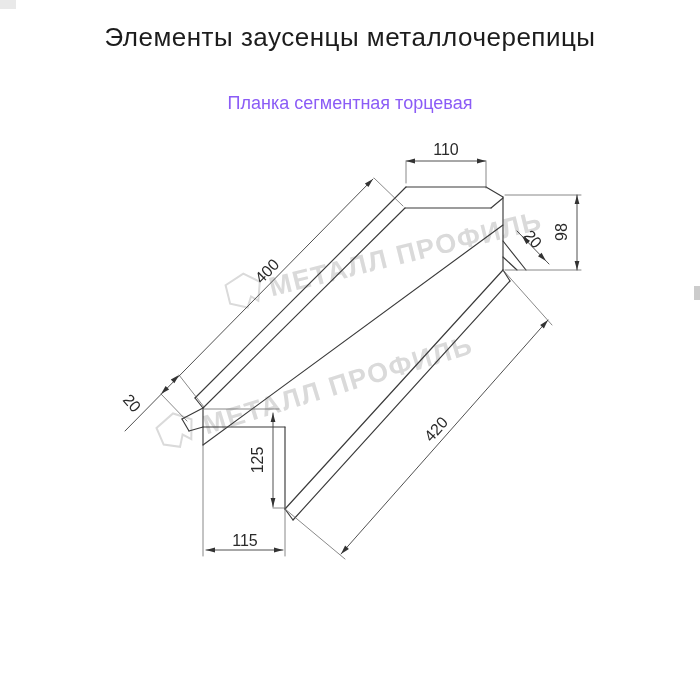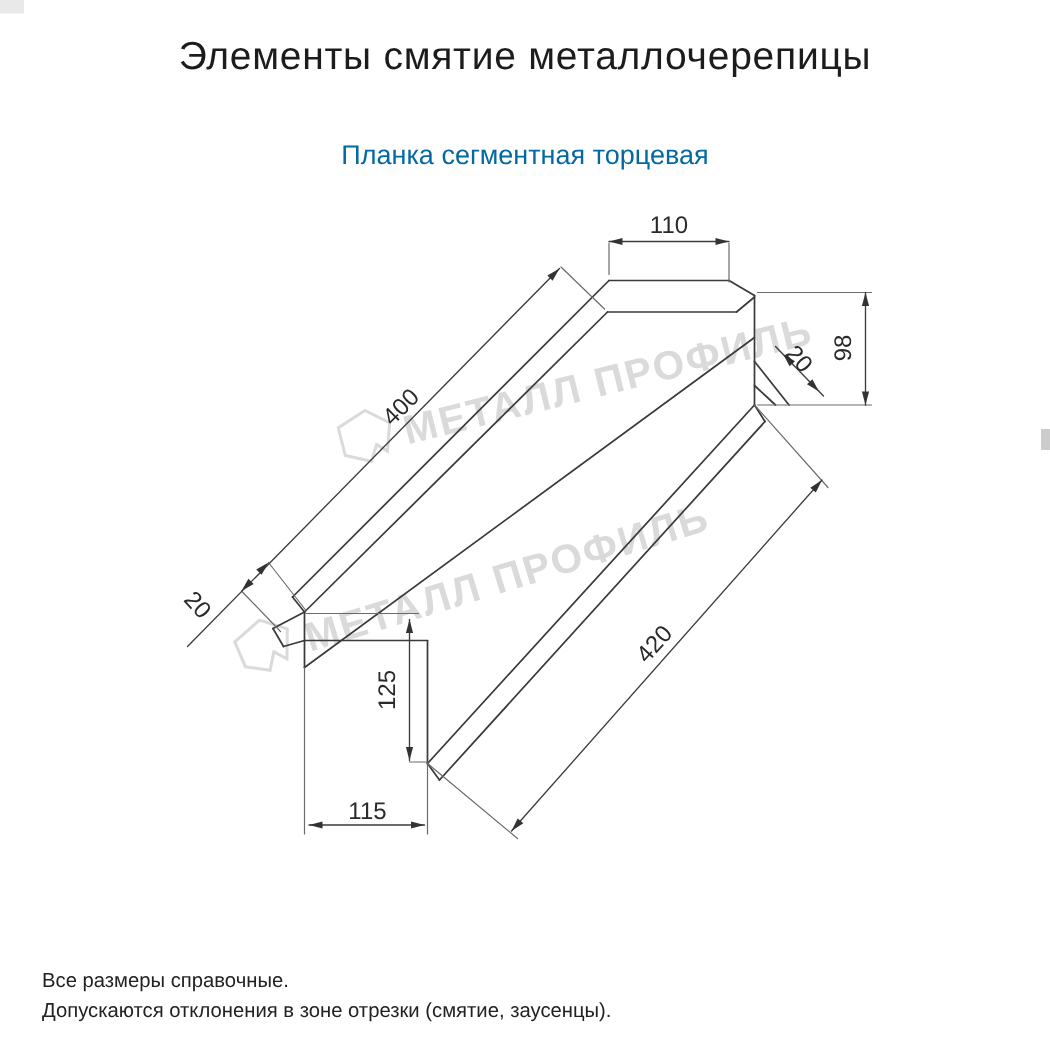--- a/index.html
+++ b/index.html
@@ -6,42 +6,42 @@
   .page{
     position:relative;width:700px;height:700px;background:#ffffff;overflow:hidden;
     font-family:"Liberation Sans", sans-serif;color:#1f1f1f;
   }
   .title{
     position:absolute;top:22px;left:0;width:700px;text-align:center;
     font-size:26px;font-weight:400;letter-spacing:0.5px;color:#1c1c1c;margin:0;
   }
   .subtitle{
     position:absolute;top:93px;left:0;width:700px;text-align:center;
-    font-size:18px;line-height:21px;color:#0369a1;
+    font-size:18px;line-height:21px;color:#8b5cf6;
   }
   .drawing{position:absolute;top:0;left:0;}
   .notes{
     position:absolute;left:28px;top:644px;font-size:13.5px;line-height:20px;color:#222;
   }
   .edge-artifact-tl{position:absolute;left:0;top:0;width:16px;height:9px;background:#d7d7d7;opacity:.55;}
   .edge-artifact-r{position:absolute;left:694px;top:286px;width:6px;height:14px;background:#cccccc;}
   svg text{fill:#2a2a2a;font-family:"Liberation Sans",sans-serif;font-size:16px;}
   svg .wm-text{fill:#dadada;font-size:27px;font-weight:bold;letter-spacing:1.5px;}
   .part  line{stroke:#3a3a3a;stroke-width:1.15;stroke-linecap:round;}
   .ext   line{stroke:#6b6b6b;stroke-width:0.8;stroke-linecap:round;}
   .dims  line{stroke:#3d3d3d;stroke-width:0.9;stroke-linecap:round;}
   .arrows path{fill:#333;stroke:none;}
   .wm-logo{fill:none;stroke:#dadada;stroke-width:2;}
 </style>
 </head>
 <body>
 
 <div class="page">
 
-  <h1 class="title">Элементы смятие металлочерепицы</h1>
+  <h1 class="title">Элементы заусенцы металлочерепицы</h1>
 
   <div class="subtitle">
     <div>Планка сегментная торцевая</div>
   </div>
 
   <svg class="drawing" width="700" height="700" viewBox="0 0 700 700">
 
     <g transform="rotate(-14 244 293)">
       <path class="wm-logo" d="M228 281 L248 274 L262 286 L256 304 L250 298 L244 308 L228 300 Z"></path>
       <text class="wm-text" x="270" y="303">МЕТАЛЛ ПРОФИЛЬ</text>
@@ -128,20 +128,16 @@
     <text x="446" y="151" text-anchor="middle" dominant-baseline="middle">110</text>
     <text x="563" y="232" text-anchor="middle" dominant-baseline="middle" transform="rotate(-90 563 232)">98</text>
     <text x="532" y="240" text-anchor="middle" dominant-baseline="middle" transform="rotate(48 532 240)">20</text>
     <text x="268" y="272" text-anchor="middle" dominant-baseline="middle" transform="rotate(-45 268 272)">400</text>
     <text x="131" y="404" text-anchor="middle" dominant-baseline="middle" transform="rotate(48 131 404)">20</text>
     <text x="437" y="430" text-anchor="middle" dominant-baseline="middle" transform="rotate(-48 437 430)">420</text>
     <text x="259" y="460" text-anchor="middle" dominant-baseline="middle" transform="rotate(-90 259 460)">125</text>
     <text x="245" y="542" text-anchor="middle" dominant-baseline="middle">115</text>
   </svg>
 
-  <div class="notes">
-    <div>Все размеры справочные.</div>
-    <div>Допускаются отклонения в зоне отрезки (смятие, заусенцы).</div>
-  </div>
 
   <div class="edge-artifact-tl"></div>
   <div class="edge-artifact-r"></div>
 </div>
 
 </body></html>

